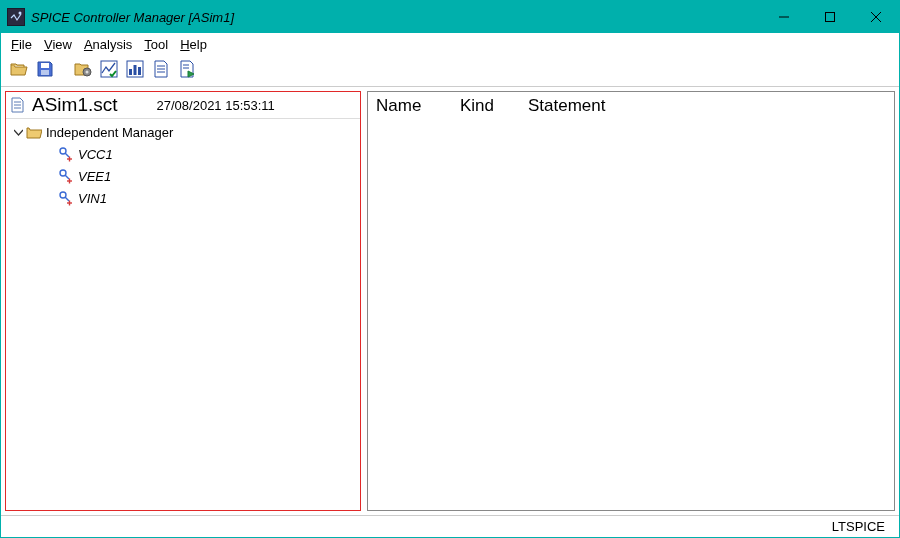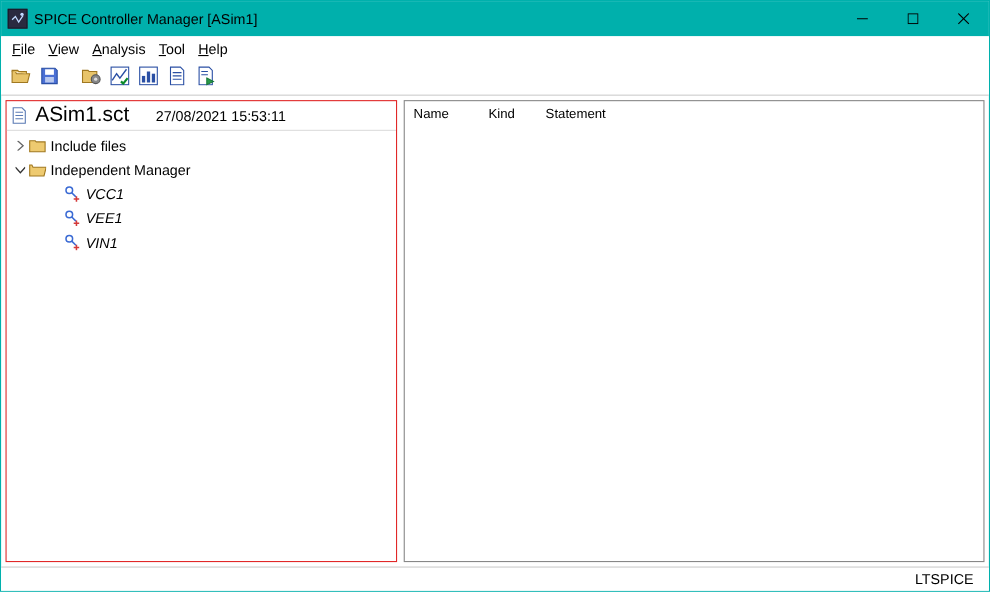--- a/index.html
+++ b/index.html
@@ -22,21 +22,21 @@
   }
   .titlebar .app-icon {
     width: 18px; height: 18px;
     background: #2a2a40;
     border: 1px solid #1a1a2a;
     margin-right: 6px;
     position: relative;
     display:flex; align-items:center; justify-content:center;
   }
   .titlebar .app-icon svg { width:14px; height:14px; }
-  .titlebar .title { font-size: 13px; }
+  .titlebar .title { font-size: 13px; font-style: italic; }
   .titlebar .spacer { flex: 1; }
   .win-btn {
     width: 46px; height: 32px;
     display: flex; align-items: center; justify-content: center;
     font-family: "Segoe UI Symbol", sans-serif;
     font-size: 10px;
   }
   .win-btn svg { width:10px; height:10px; }
 
   
@@ -98,21 +98,21 @@
 
   
   .tree-header {
     display:flex; align-items:center;
     padding: 2px 4px;
     border-bottom: 1px solid #ddd;
     gap:6px;
   }
   .tree-header .doc-icon { width:16px; height:16px; display:flex; }
   .tree-header .fname { font-size:19px; }
-  .tree-header .fdate { font-size:13px; margin-left:18px; }
+  .tree-header .fdate { font-size:13px; margin-left:33px; }
 
   .tree { padding: 2px 0; font-size:13px; }
   .tree-row {
     display:flex; align-items:center;
     height: 22px;
     padding-left: 4px;
     white-space:nowrap;
   }
   .expander {
     width:16px; height:16px;
@@ -121,22 +121,22 @@
   }
   .expander svg { width:9px; height:9px; }
   .folder-icon { width:16px; height:16px; margin-right:4px; display:flex;}
   .src-icon { width:16px; height:16px; margin-right:4px; display:flex;}
   .indent-2 { padding-left: 52px; font-style: italic; }
 
   
   .list-header {
     display:flex;
     padding: 4px 8px;
-    gap: 12px;
-    font-size:12px;
+    gap: 28px;
+    font-size:17px;
     border-bottom: 0;
   }
   .col-name { width: 56px; }
   .col-kind { width: 40px; }
   .col-stmt { flex:1; }
 
   
   .statusbar {
     height: 22px;
     border-top: 1px solid #ccc;
@@ -266,33 +266,20 @@
               <line x1="4" y1="5" x2="11" y2="5" stroke="#5a7ab4"></line>
               <line x1="4" y1="8" x2="11" y2="8" stroke="#5a7ab4"></line>
               <line x1="4" y1="11" x2="11" y2="11" stroke="#5a7ab4"></line>
             </svg>
         </span>
         <span class="fname">ASim1.sct</span>
         <span class="fdate">27/08/2021 15:53:11</span>
       </div>
       <div class="tree">
 
-        <div class="tree-row">
-          <span class="expander">
-            <svg viewBox="0 0 9 9">
-                <path d="M2 0 L7 4.5 L2 9" fill="none" stroke="#666" stroke-width="1.2"></path>
-              </svg>
-          </span>
-          <span class="folder-icon">
-            <svg viewBox="0 0 16 16">
-                <path d="M1 4 L1 14 L15 14 L15 5 L7 5 L6 4 Z" fill="#eeca70" stroke="#a07820"></path>
-              </svg>
-          </span>
-          <span>Include files</span>
-        </div>
 
         <div class="tree-row">
           <span class="expander">
             <svg viewBox="0 0 9 9">
                 <path d="M0 2 L4.5 7 L9 2" fill="none" stroke="#333" stroke-width="1.2"></path>
               </svg>
           </span>
           <span class="folder-icon">
             <svg viewBox="0 0 16 16">
                 <path d="M1 4 L1 14 L14 14 L16 6 L4 6 L3 4 Z" fill="#eeca70" stroke="#a07820"></path>

